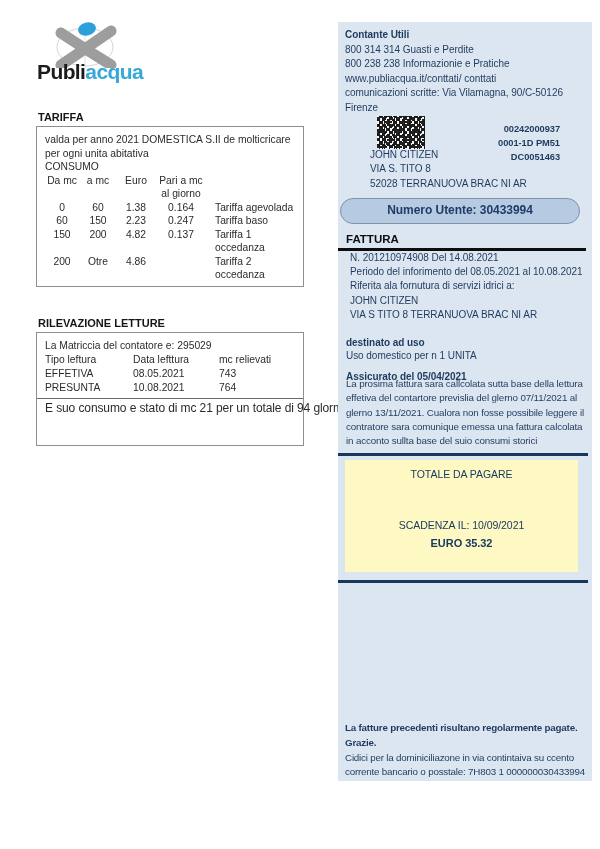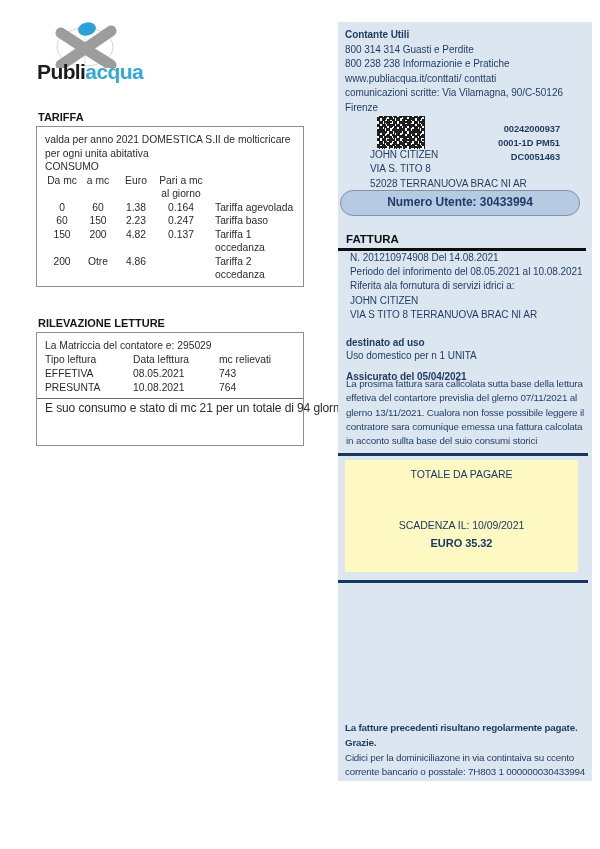--- a/index.html
+++ b/index.html
@@ -44,21 +44,21 @@
   .barcode{
     left:39px;top:94px;width:48px;height:33px;
     background:
       repeating-conic-gradient(#1a1a1a 0% 25%, rgba(0,0,0,0) 0% 50%) 0 0/5px 5px,
       repeating-conic-gradient(#222222 0% 25%, rgba(0,0,0,0) 0% 50%) 2px 1px/7px 7px,
       #f4f4f4;
   }
   .codes{right:32px;top:100px;text-align:right;font-size:9.3px;font-weight:bold;line-height:14px;white-space:nowrap;}
   .recipient{left:32px;top:126px;line-height:14.4px;white-space:nowrap;}
   .numero-box{
-    left:2px;top:168px;width:240px;height:26px;box-sizing:border-box;
+    left:2px;top:176px;width:240px;height:26px;box-sizing:border-box;
     background:#b6cbe2;border:1.5px solid #7e93aa;border-radius:13px;
     display:flex;align-items:center;justify-content:center;
     font-size:12px;font-weight:600;color:#1f3d68;
   }
   .fattura-h{left:8px;top:211px;font-size:11.5px;font-weight:bold;color:#0f0f0f;letter-spacing:0;}
   .fattura-rule{left:0;top:226px;width:248px;height:3px;background:#0d0d0d;}
   .fattura-body{left:12px;top:229px;line-height:14.2px;white-space:nowrap;}
   .destinato{left:8px;top:314px;font-weight:bold;white-space:nowrap;}
   .uso{left:8px;top:327px;white-space:nowrap;}
   .assicurato{left:8px;top:348px;font-weight:bold;white-space:nowrap;}

